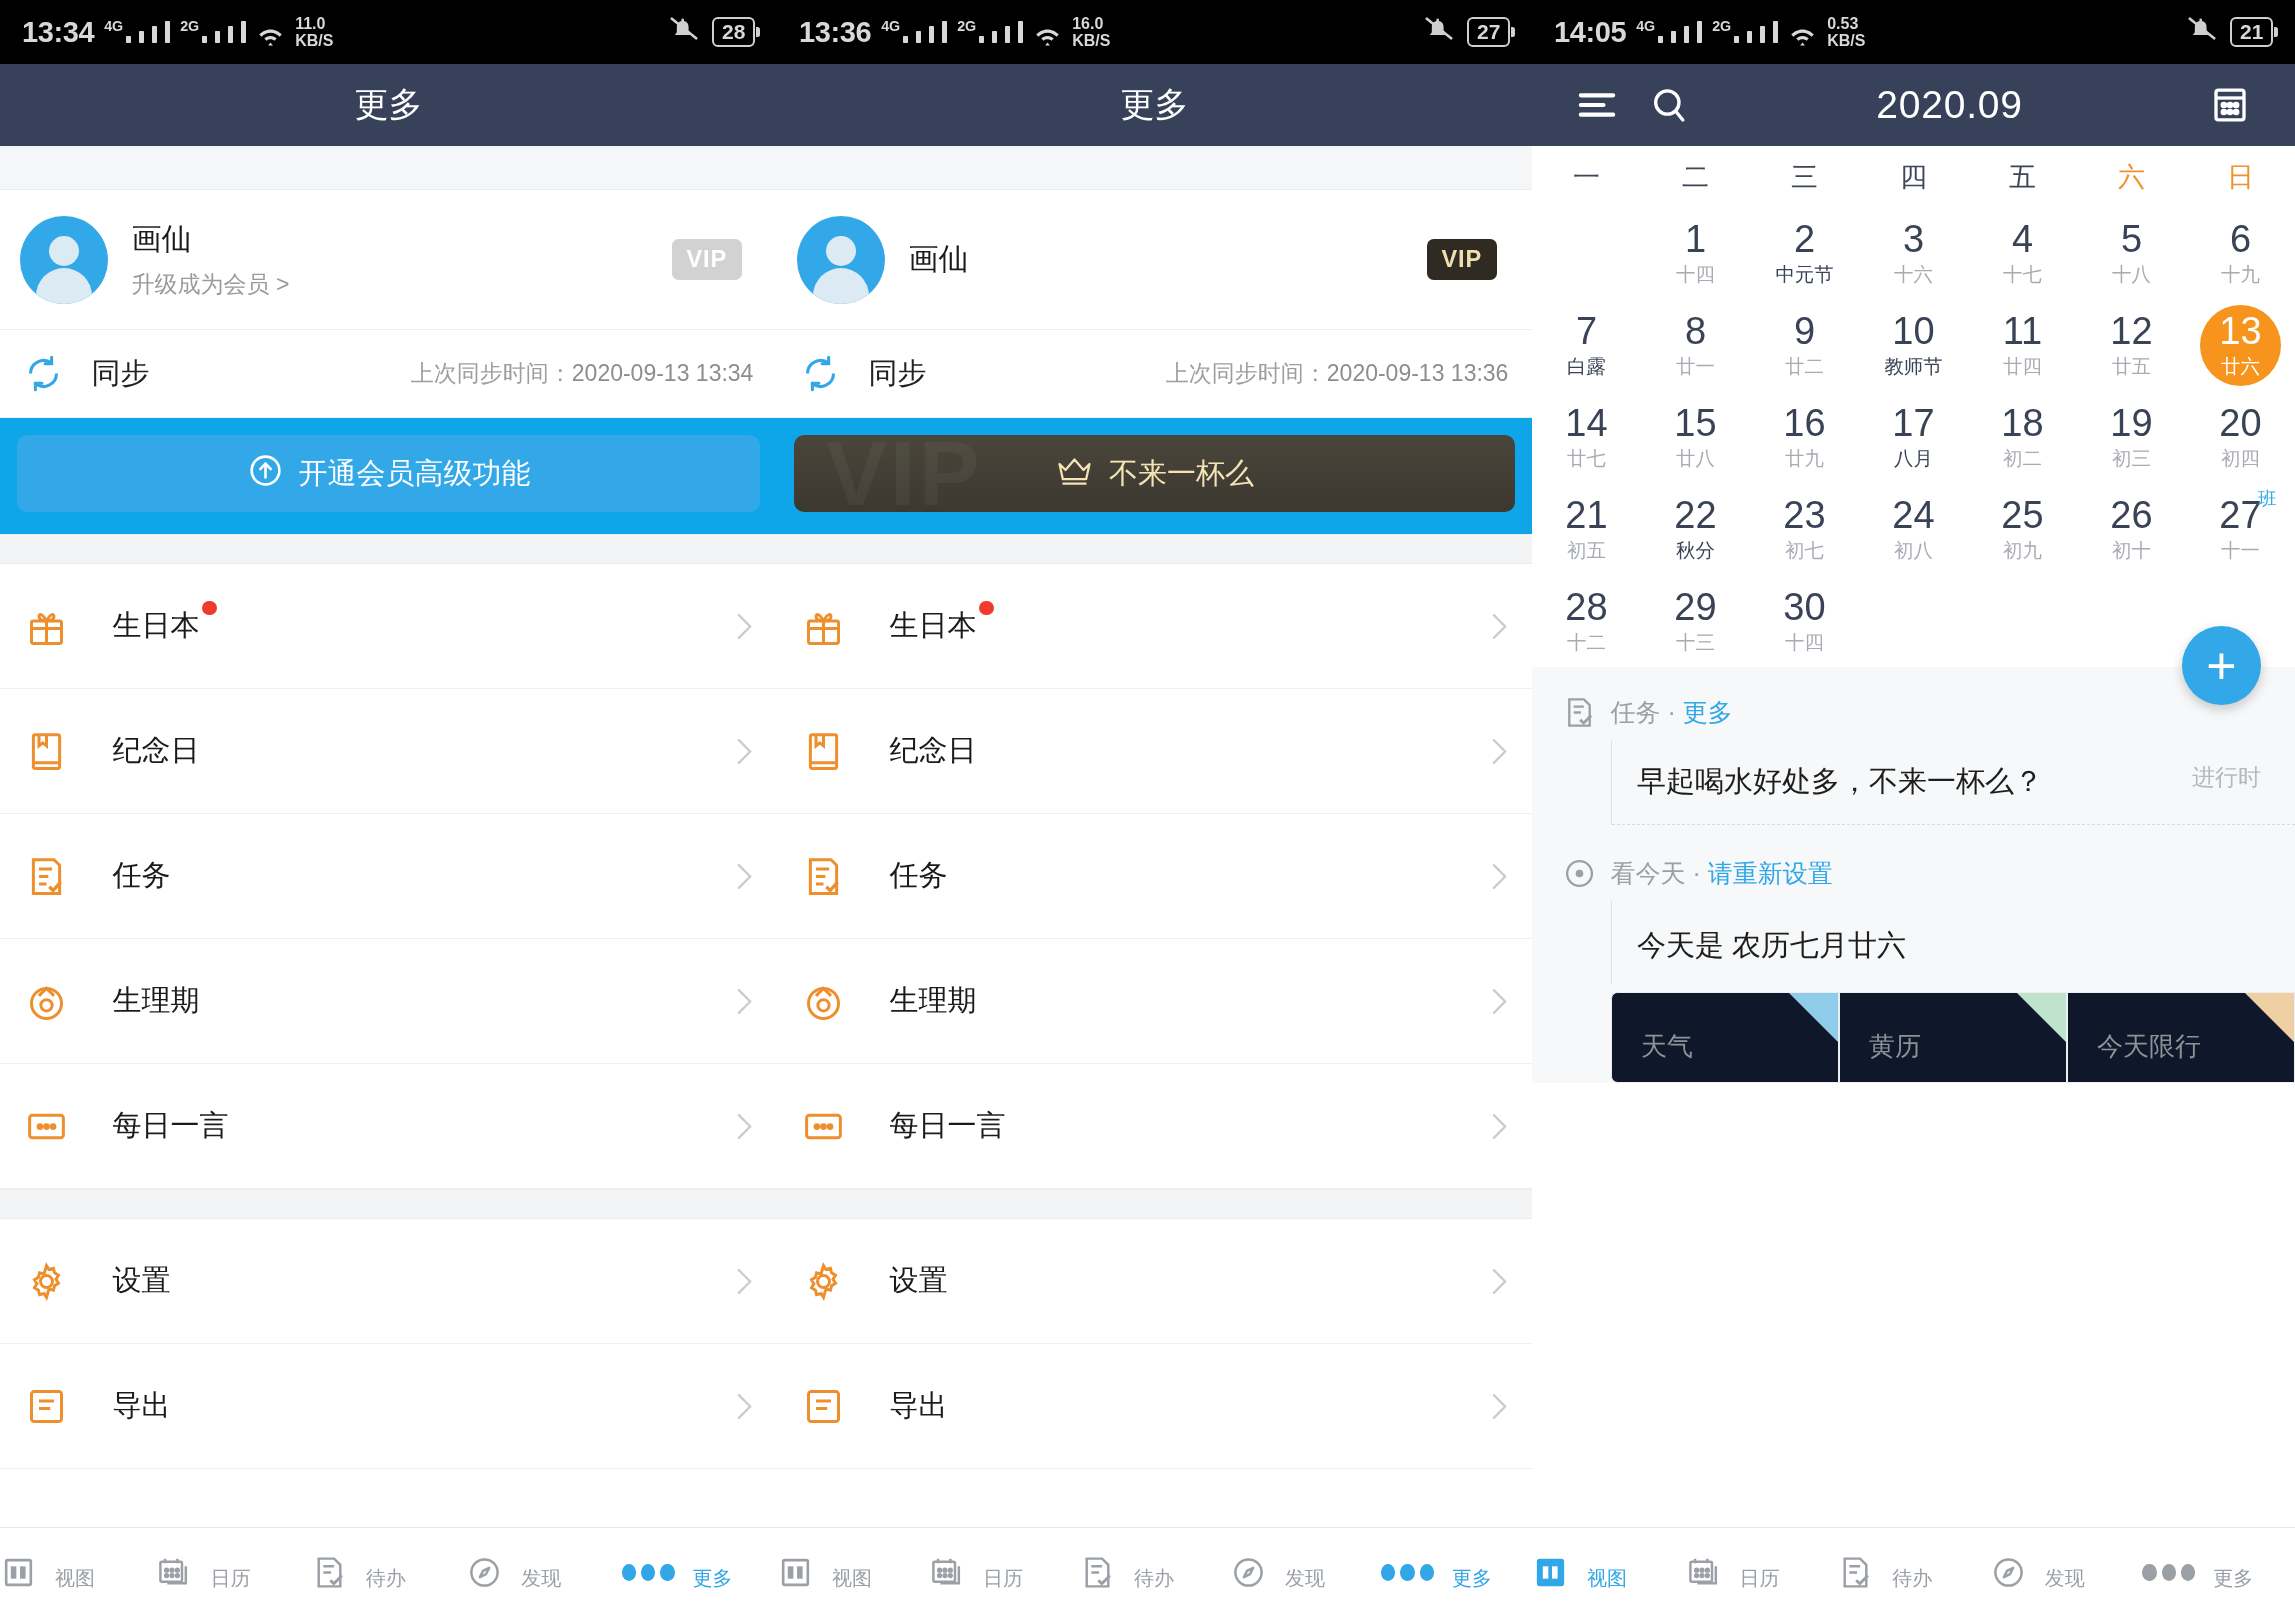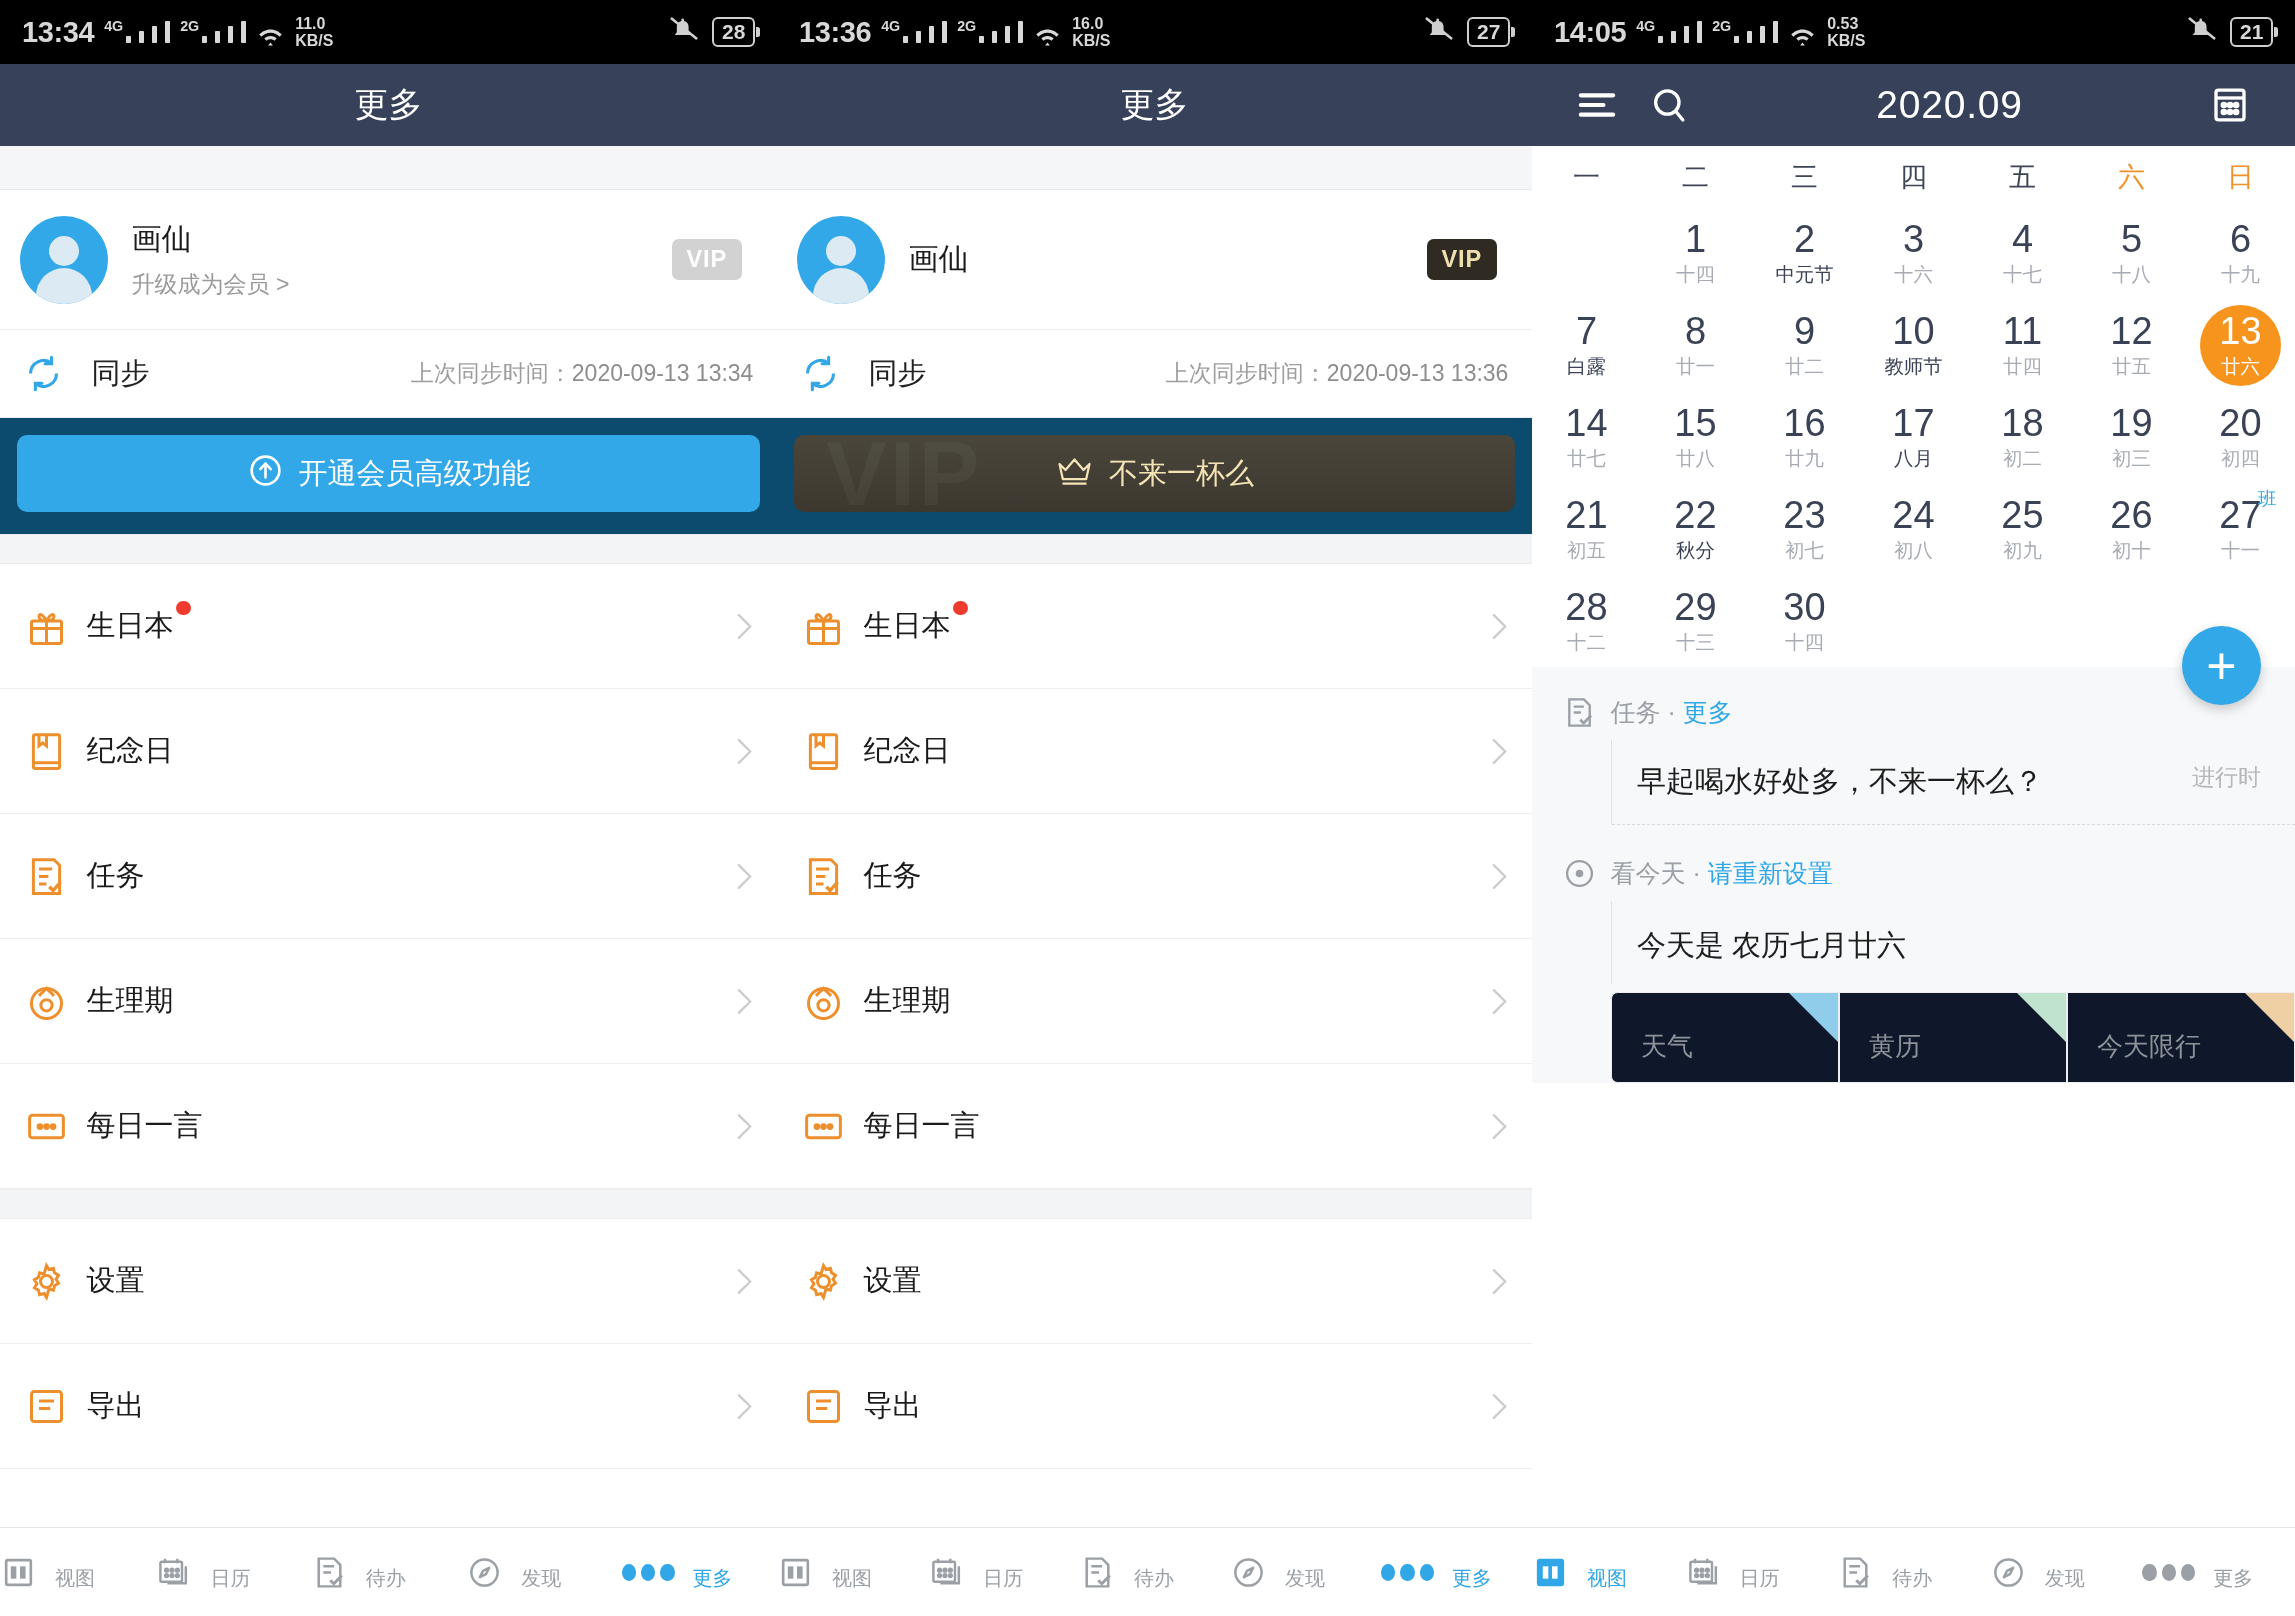--- a/index.html
+++ b/index.html
@@ -73,37 +73,37 @@
 
   
   .syncrow { height: 88px; display: flex; align-items: center; padding: 0 23.6px; background:#fff;
              border-bottom: 0.8px solid #ededed; }
   .sync-ic { width: 39px; height: 39px; flex: 0 0 auto; }
   .sync-label { margin-left: 29px; font-size: 29px; color: #222; }
   .sync-time { margin-left: auto; font-size: 23px; color: #9e9e9e; }
   .sync-time .tv { color: #8d8d8d; }
 
   
-  .btnwrap { padding: 17px 17px 22px 17px; background: #0c4a6e; }
+  .btnwrap { padding: 17px 17px 22px 17px; background: #0ea5e9; }
   .vbtn { height: 77px; border-radius: 10px; display: flex; align-items: center;
           justify-content: center; gap: 15px; font-size: 29px; position: relative; overflow: hidden; }
   .vbtn.blue { background: #32a8e8; color: #fff; }
   .vbtn.dark { background: linear-gradient(180deg,#4a463c 0%,#3c382f 100%); color: #f3e3b5; }
   .vbtn.dark .wm { position: absolute; left: 32px; top: 50%; transform: translateY(-50%);
                    font-size: 91px; font-weight: 700; color: rgba(255,255,255,0.045);
                    letter-spacing: 3.4px; pointer-events: none; }
   .divider-band { height: 30px; background: #f3f4f6; border-top: 0.8px solid #ececec;
                   border-bottom: 0.8px solid #ececec; }
 
   
   .menu { background: #fff; }
   .mitem { height: 125px; display: flex; align-items: center; padding: 0 23.6px;
            border-bottom: 0.8px solid #efefef; background: #fff; }
   .mitem .mic { width: 45px; height: 45px; flex: 0 0 auto; }
-  .mitem .mlabel { margin-left: 18px; font-size: 29px; color: #1b1b1b; position: relative; }
+  .mitem .mlabel { margin-left: 44px; font-size: 29px; color: #1b1b1b; position: relative; }
   .mitem .dot { position: absolute; right: -17px; top: -5px; width: 14.3px; height: 14.3px;
                 border-radius: 50%; background: #ef3b2d; }
   .chev { margin-left: auto; width: 17px; height: 29px; }
 
   
   .weekhdr { height: 61px; display: flex; align-items: center; background: #fff; }
   .weekhdr div { flex: 1; text-align: center; font-size: 27px; color: #3d4656; }
   .weekhdr div.wk { color: #f0922b; }
   .calgrid { display: grid; grid-template-columns: repeat(7, 1fr); background: #fff; }
   .cell { height: 92px; display: flex; flex-direction: column; align-items: center;

